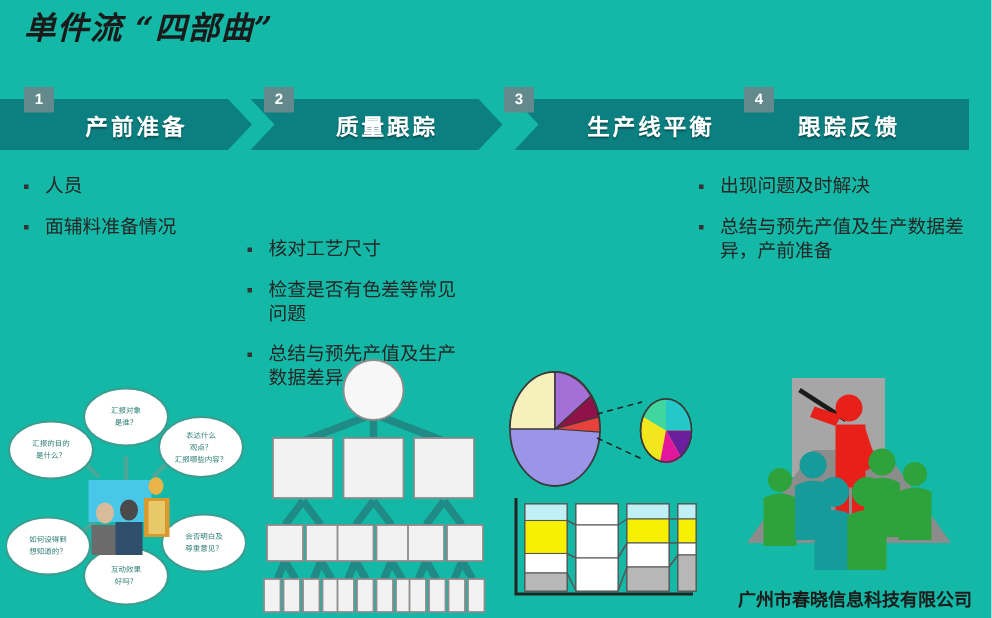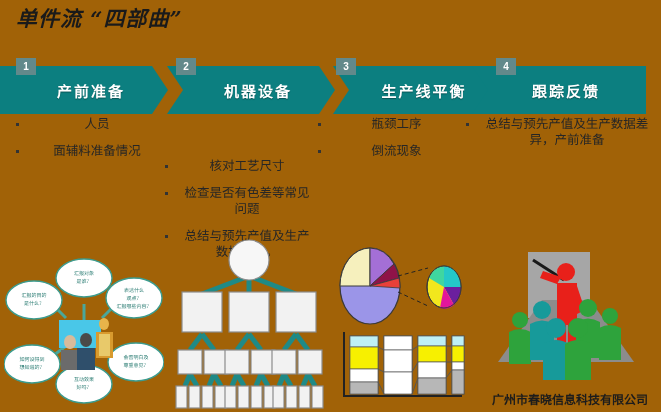--- a/index.html
+++ b/index.html
@@ -8,23 +8,22 @@
     padding: 0;
     background: #ffffff;
   }
   body {
     font-family: "DejaVu Sans", "Liberation Sans", sans-serif;
   }
   #slide {
     position: relative;
     width: 661px;
     height: 412px;
-    background: #a16207;
+    background: #14b8a6;
     overflow: hidden;
-    text-align: center;
   }
 
   
   #slide-title {
     position: absolute;
     left: 16px;
     top: 2px;
     font-size: 21px;
     font-weight: 700;
     color: #1a1a1a;
@@ -38,21 +37,21 @@
   #process-banner {
     position: absolute;
     left: 0;
     top: 58px;
     width: 661px;
     height: 50px;
   }
   .chevron {
     position: absolute;
     top: 8px;
-    height: 48px;
+    height: 34px;
     background: #0c7f80;
     color: #ffffff;
     display: flex;
     align-items: center;
     justify-content: center;
   }
   .chevron-label {
     font-size: 15px;
     font-weight: 700;
     letter-spacing: 2px;
@@ -64,21 +63,21 @@
   }
   .chev-1 {
     left: 0px;  width: 168px;
     clip-path: polygon(0 0, 152px 0, 168px 50%, 152px 100%, 0 100%);
   }
   .chev-2 {
     left: 167px; width: 168px;
     clip-path: polygon(0 0, 152px 0, 168px 50%, 152px 100%, 0 100%, 16px 50%);
   }
   .chev-3 {
-    left: 333px; width: 168px;
+    left: 343px; width: 168px;
     clip-path: polygon(0 0, 152px 0, 168px 50%, 152px 100%, 0 100%, 16px 50%);
   }
   .chev-4 {
     left: 472px; width: 174px;
     clip-path: polygon(0 0, 174px 0, 174px 100%, 0 100%, 16px 50%);
   }
   .step-badge {
     position: absolute;
     top: 0px;
     width: 20px;
@@ -162,21 +161,21 @@
 <div id="slide">
 
   <div id="slide-title">单件流 “四部曲”</div>
 
   <div id="process-banner">
 
     <div class="chevron chev-1">
       <span class="chevron-label">产前准备</span>
     </div>
     <div class="chevron chev-2">
-      <span class="chevron-label">机器设备</span>
+      <span class="chevron-label">质量跟踪</span>
     </div>
     <div class="chevron chev-3">
       <span class="chevron-label">生产线平衡</span>
     </div>
     <div class="chevron chev-4">
       <span class="chevron-label">跟踪反馈</span>
     </div>
 
     <div class="step-badge badge-1">1</div>
     <div class="step-badge badge-2">2</div>
@@ -190,26 +189,23 @@
       <div class="bullet-item">人员</div>
       <div class="bullet-item">面辅料准备情况</div>
     </div>
 
     <div class="bullet-col col-2">
       <div class="bullet-item">核对工艺尺寸</div>
       <div class="bullet-item">检查是否有色差等常见问题</div>
       <div class="bullet-item">总结与预先产值及生产数据差异。</div>
     </div>
 
-    <div class="bullet-col col-3">
-      <div class="bullet-item">瓶颈工序</div>
-      <div class="bullet-item">倒流现象</div>
-    </div>
 
     <div class="bullet-col col-4">
+      <div class="bullet-item">出现问题及时解决</div>
       <div class="bullet-item">总结与预先产值及生产数据差异，产前准备</div>
     </div>
   </div>
 
   <div class="illus" id="illus-mindmap">
     <svg width="160" height="168" viewBox="0 0 160 168">
       <g stroke="#4aa79a" stroke-width="3" fill="none">
         <path d="M80 62 L80 88"></path>
         <path d="M42 56 L62 76"></path>
         <path d="M118 56 L98 76"></path>

